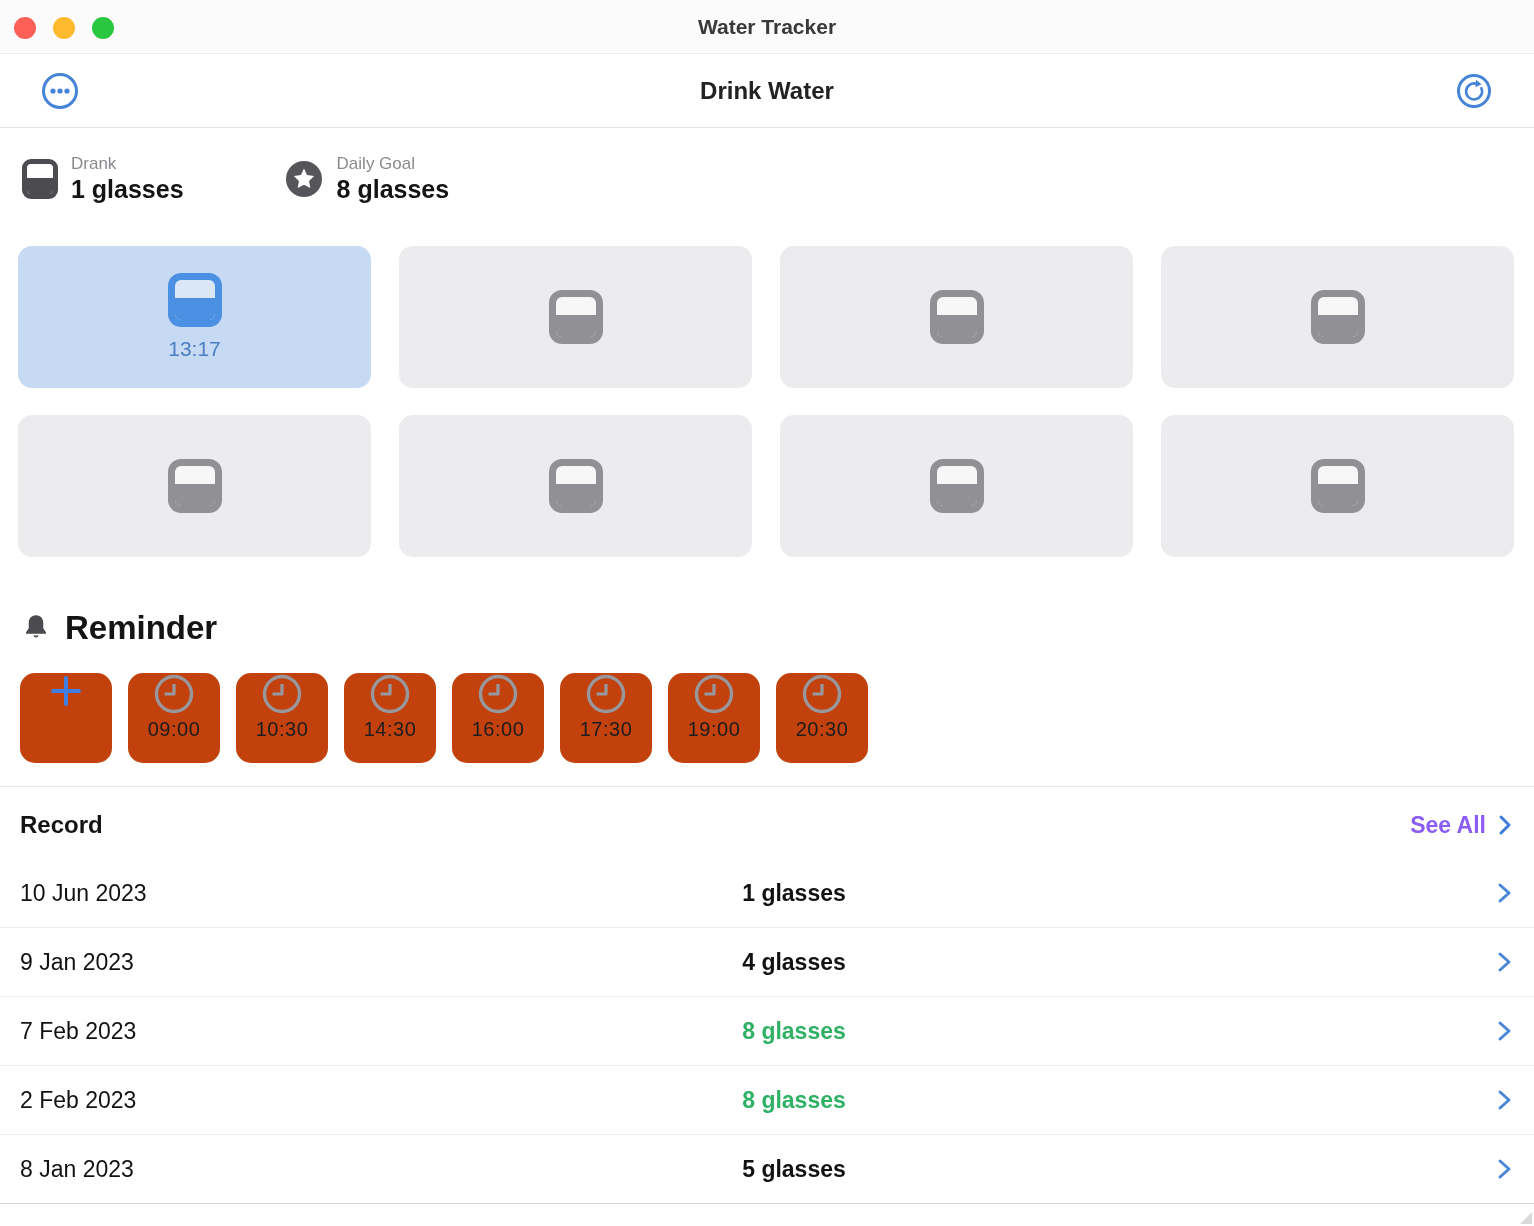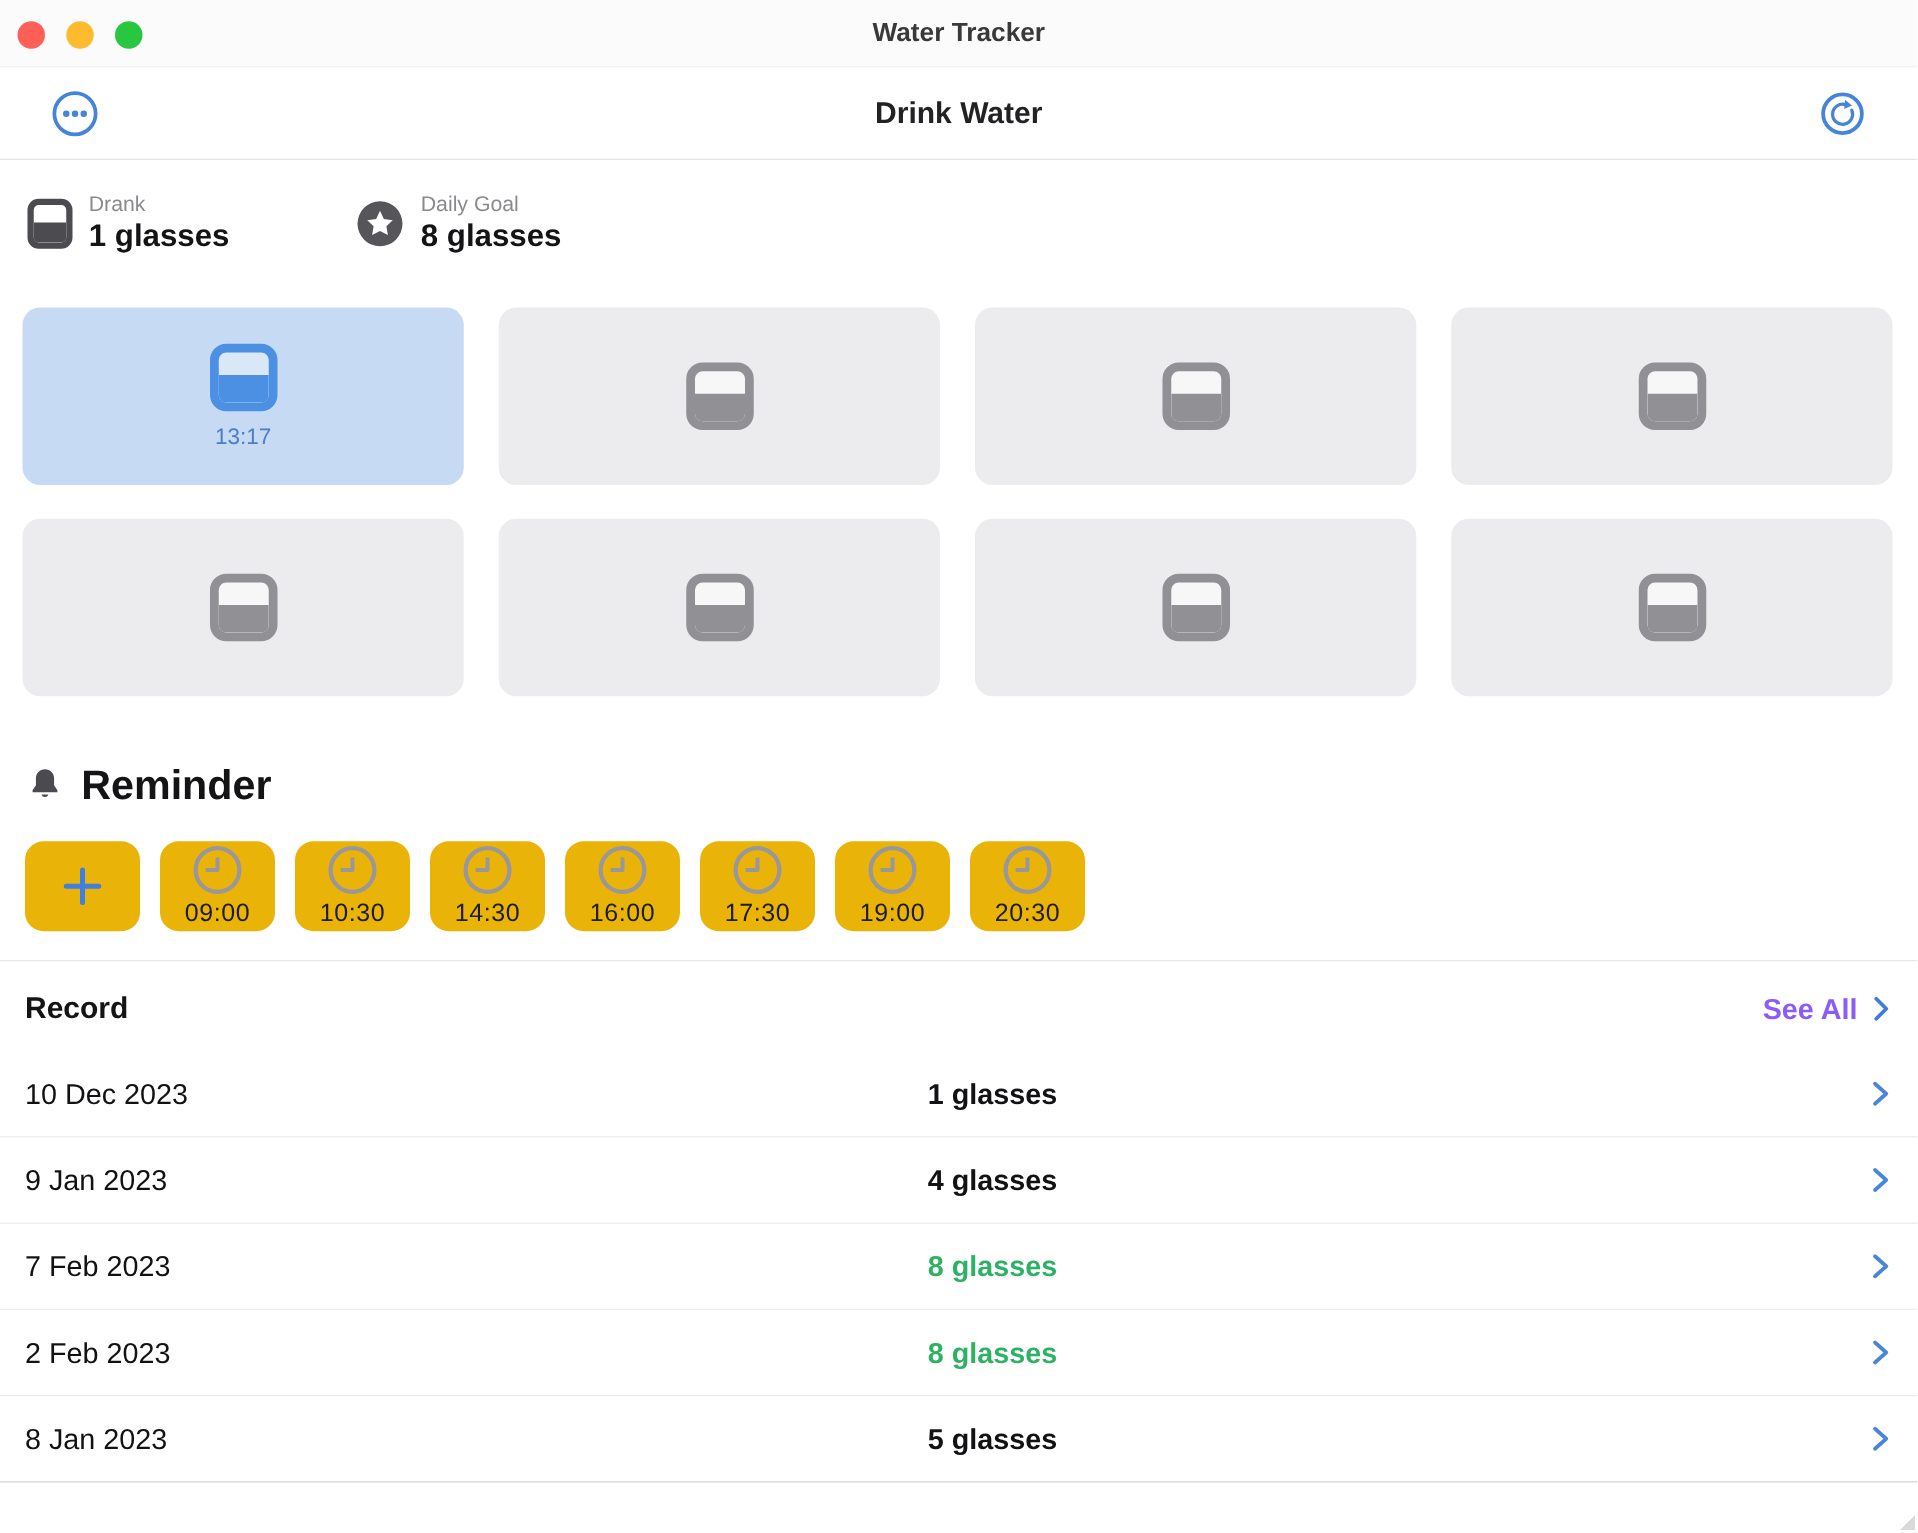--- a/index.html
+++ b/index.html
@@ -80,31 +80,31 @@
     background: #ececee;
     display: flex; flex-direction: column; align-items: center; justify-content: center;
     cursor: pointer;
   }
   .glass-cell .glass-icon { color: #909095; }
   .glass-cell .cell-time { display: none; }
   .glass-cell.filled { background: #c7daf3; }
   .glass-cell.filled .glass-icon { color: #4b90e2; background: rgba(255,255,255,0.35); }
   .glass-cell.filled .cell-time {
     display: block; margin-top: 10px;
-    font-size: 18px; color: #4d7ec5;
+    font-size: 21px; color: #4d7ec5;
   }
 
   
   .reminder-header { display: flex; align-items: center; gap: 15px; margin: 52px 22px 0 22px; }
   .reminder-title { font-size: 33px; font-weight: bold; color: #141416; }
   .reminder-chips { display: flex; gap: 16px; margin: 26px 20px 0 20px; }
   .chip {
-    width: 92px; height: 72px; border-radius: 15px;
-    background: #eab308;
-    display: flex; flex-direction: column; align-items: center; justify-content: center;
+    width: 92px; height: 90px; border-radius: 15px;
+    background: #c2410c;
+    display: flex; flex-direction: column; align-items: center; 
     border: none; cursor: pointer; padding: 0;
   }
   .chip-time { font-size: 20px; color: #1d1d1f; margin-top: 3px; letter-spacing: 0.5px; }
 
   
   .record-section { margin-top: 23px; border-top: 1px solid #e8e8ea; }
   .record-header { display: flex; align-items: center; justify-content: space-between; padding: 24px 22px 20px 20px; }
   .record-title { font-size: 24px; font-weight: bold; color: #141416; }
   .see-all { display: flex; align-items: center; gap: 12px; background: none; border: none; cursor: pointer;
     font-family: inherit; font-size: 23px; font-weight: bold; color: #8b5cf6; padding: 0; }
@@ -316,21 +316,21 @@
       <span>See All</span>
       <span>
         <svg width="14" height="22" viewBox="0 0 14 22">
           <path d="M3 3 L11 11 L3 19" fill="none" stroke="#3d7edb" stroke-width="3" stroke-linecap="round" stroke-linejoin="round"></path>
         </svg>
       </span>
     </button>
   </div>
   <div class="record-rows" id="record-rows">
       <div class="record-row">
-    <span class="row-date">10 Dec 2023</span>
+    <span class="row-date">10 Jun 2023</span>
     <span class="row-value">1 glasses</span>
     <span class="row-chevron">
       <svg width="15" height="24" viewBox="0 0 15 24">
         <path d="M3 4 L12 12 L3 20" fill="none" stroke="#4a86d8" stroke-width="3" stroke-linecap="round" stroke-linejoin="round"></path>
       </svg>
     </span>
   </div>
       <div class="record-row">
     <span class="row-date">9 Jan 2023</span>
     <span class="row-value">4 glasses</span>

